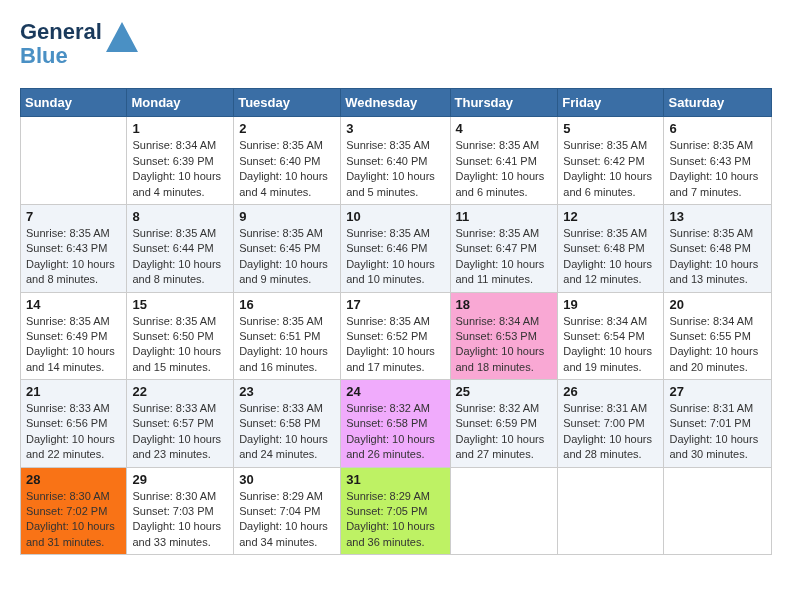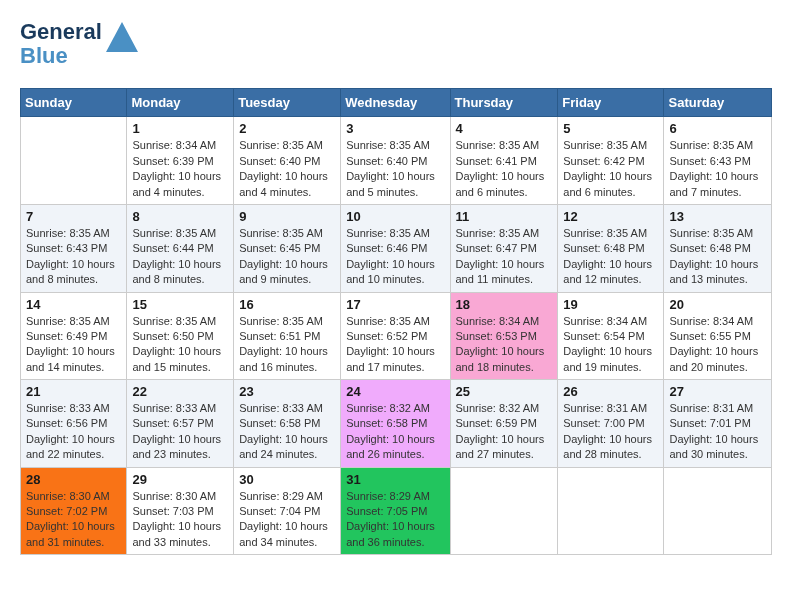--- a/index.html
+++ b/index.html
@@ -236,21 +236,21 @@
           <div class="day-info">Sunrise: 8:30 AM<br>Sunset: 7:02 PM<br>Daylight: 10 hours and 31 minutes.</div>
         </td>
         <td style="background: rgb(255, 255, 255);">
           <span class="day-number">29</span>
           <div class="day-info">Sunrise: 8:30 AM<br>Sunset: 7:03 PM<br>Daylight: 10 hours and 33 minutes.</div>
         </td>
         <td style="background: rgb(255, 255, 255);">
           <span class="day-number">30</span>
           <div class="day-info">Sunrise: 8:29 AM<br>Sunset: 7:04 PM<br>Daylight: 10 hours and 34 minutes.</div>
         </td>
-        <td style="background: #22c55e; margin-top: 16px;">
+        <td style="background: #bef264; margin-top: 16px;">
           <span class="day-number">31</span>
           <div class="day-info">Sunrise: 8:29 AM<br>Sunset: 7:05 PM<br>Daylight: 10 hours and 36 minutes.</div>
         </td>
         <td class="empty-cell" style="background: rgb(255, 255, 255);"></td>
         <td class="empty-cell" style="background: rgb(255, 255, 255);"></td>
         <td class="empty-cell" style="background: rgb(255, 255, 255);"></td>
       </tr>
     </tbody>
 </table>
 

